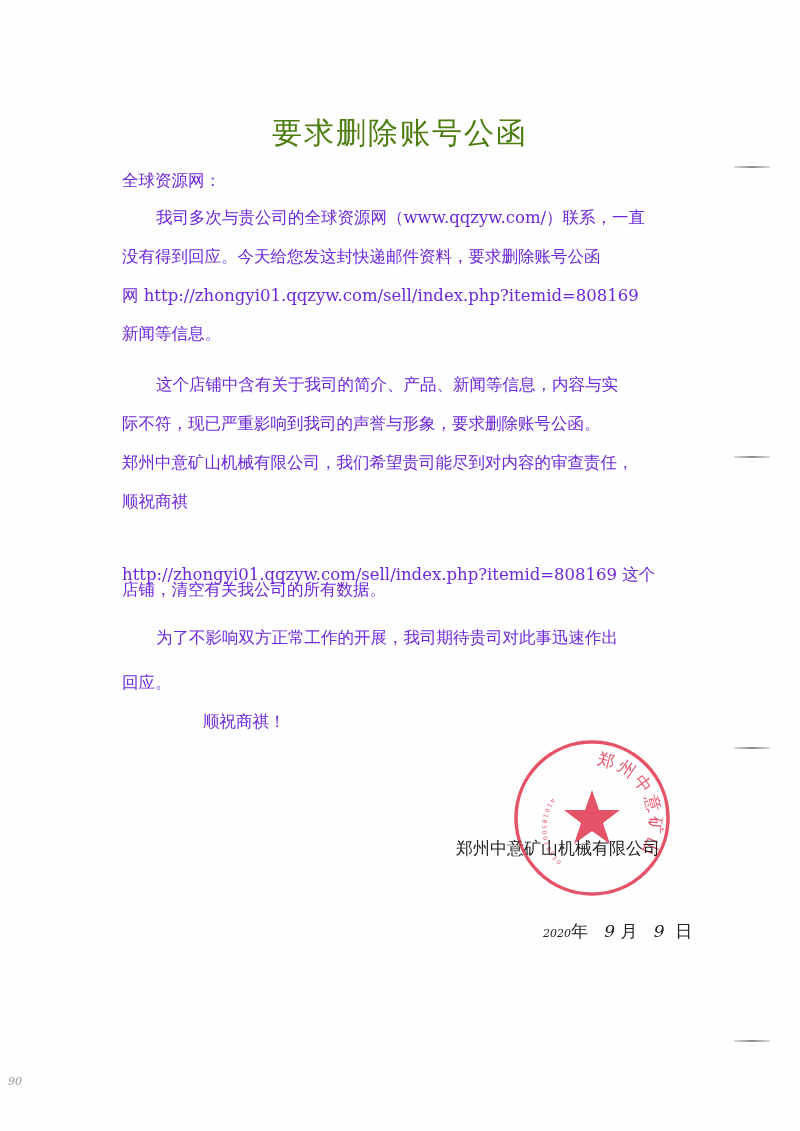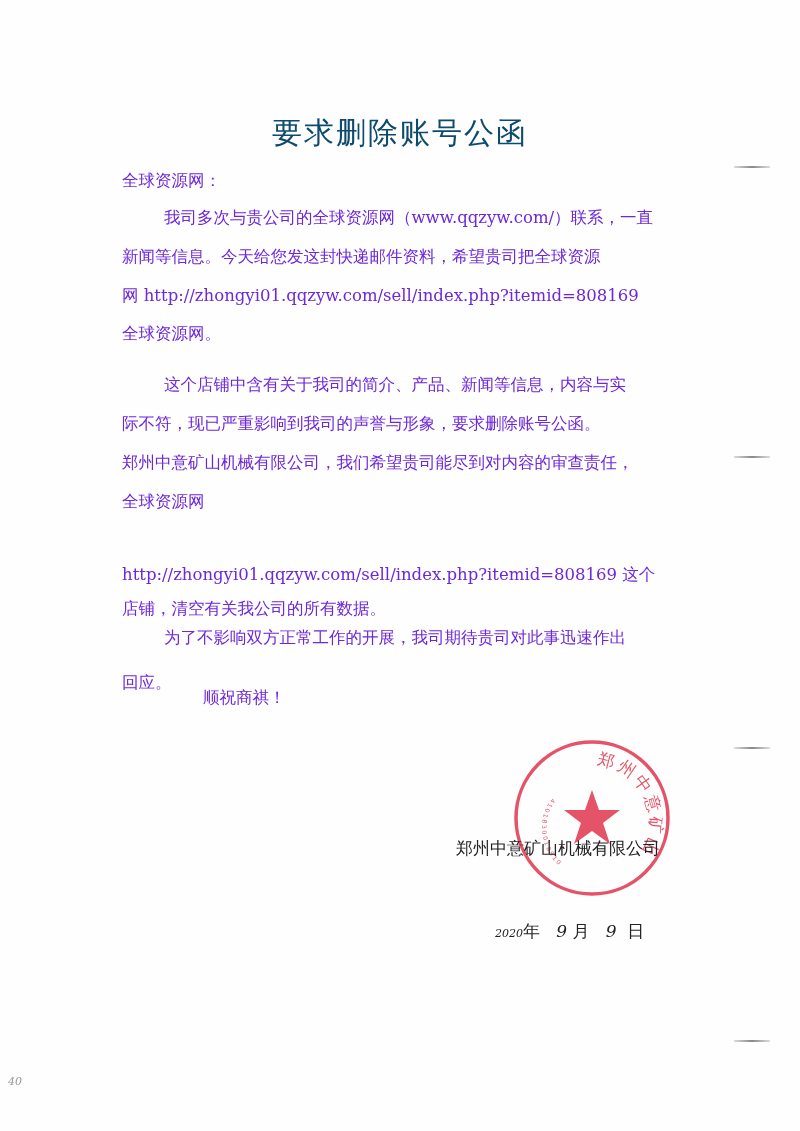--- a/index.html
+++ b/index.html
@@ -5,67 +5,67 @@
   html, body { margin: 0; padding: 0; }
   body {
     width: 800px; height: 1131px; background: #fefefe;
     position: relative; overflow: hidden;
     font-family: "DejaVu Serif", "Liberation Serif", serif;
     color: #1a1a1a;
   }
   .title {
     position: absolute; left: 0; width: 800px; top: 113px;
     text-align: center; font-family: "DejaVu Sans", "Liberation Sans", sans-serif;
-    font-size: 30px; letter-spacing: 2px; color: #0c4a6e;
+    font-size: 30px; letter-spacing: 2px; color: #4d7c0f;
   }
   .line {
     position: absolute; left: 122px; font-size: 16.5px; white-space: nowrap; color: #6d28d9;
   }
-  .indent { left: 164px; }
+  .indent { left: 156px; }
   .url { font-family: "DejaVu Serif", "Liberation Serif", serif; letter-spacing: 0px; }
   .signoff { left: 203px; }
   .company {
     position: absolute; left: 456px; top: 837px; font-size: 17px;
     font-family: "DejaVu Sans", "Liberation Sans", sans-serif; color: #222; z-index: 3;
   }
   .date {
     position: absolute; left: 495px; top: 920px; font-size: 17px; color: #222;
     font-family: "DejaVu Sans", "Liberation Sans", sans-serif;
   }
   .date .hand { font-family: "DejaVu Serif", serif; font-style: italic; }
-  .date .yr { font-size: 11px; font-style: italic; }
+  .date .yr { font-size: 11px; font-style: italic; margin-left: 48px; }
   .stamp {
     position: absolute; left: 512px; top: 738px; width: 160px; height: 160px; z-index: 2; opacity: 0.85;
   }
   .tick { position: absolute; right: 30px; width: 36px; height: 2px; background: linear-gradient(90deg, #ddd, #888, #ddd); }
   .corner { position: absolute; left: 8px; top: 1075px; font-size: 11px; color: #999; font-style: italic; }
 </style>
 </head>
 <body>
 
 <div class="title">要求删除账号公函</div>
 
 <div class="line" style="top:170px">全球资源网：</div>
 
 <div class="line indent" style="top:207px">我司多次与贵公司的全球资源网（www.qqzyw.com/）联系，一直</div>
-<div class="line" style="top:246px">新闻等信息。今天给您发这封快递邮件资料，希望贵司把全球资源</div>
+<div class="line" style="top:246px">没有得到回应。今天给您发这封快递邮件资料，要求删除账号公函</div>
 <div class="line url" style="top:285px">网 http://zhongyi01.qqzyw.com/sell/index.php?itemid=808169</div>
-<div class="line" style="top:323px">全球资源网。</div>
+<div class="line" style="top:323px">新闻等信息。</div>
 
 <div class="line indent" style="top:374px">这个店铺中含有关于我司的简介、产品、新闻等信息，内容与实</div>
 <div class="line" style="top:413px">际不符，现已严重影响到我司的声誉与形象，要求删除账号公函。</div>
 <div class="line" style="top:452px">郑州中意矿山机械有限公司，我们希望贵司能尽到对内容的审查责任，</div>
-<div class="line" style="top:491px">全球资源网</div>
+<div class="line" style="top:491px">顺祝商祺</div>
 <div class="line url" style="top:564px">http://zhongyi01.qqzyw.com/sell/index.php?itemid=808169 这个</div>
-<div class="line" style="top:598px">店铺，清空有关我公司的所有数据。</div>
+<div class="line" style="top:579px">店铺，清空有关我公司的所有数据。</div>
 
 <div class="line indent" style="top:627px">为了不影响双方正常工作的开展，我司期待贵司对此事迅速作出</div>
 <div class="line" style="top:672px">回应。</div>
 
-<div class="line signoff" style="top:687px">顺祝商祺！</div>
+<div class="line signoff" style="top:711px">顺祝商祺！</div>
 
 <svg class="stamp" viewBox="0 0 160 160">
   <defs>
     <path id="arcTop" d="M 28 110 A 58 58 0 1 1 132 110"></path>
     <path id="arcBot" d="M 40 60 A 50 50 0 0 0 120 120"></path>
   </defs>
   <circle cx="80" cy="80" r="76" fill="none" stroke="#e0364f" stroke-width="3.5"></circle>
   <polygon points="80,52 87,72 108,72 91,85 98,106 80,93 62,106 69,85 52,72 73,72" fill="#e0364f"></polygon>
   <text font-size="17" fill="#e0364f" font-family="DejaVu Sans, sans-serif" letter-spacing="3">
     <textPath href="#arcTop" startOffset="52%">郑州中意矿山机械有限公司</textPath>
@@ -81,13 +81,13 @@
   <span class="hand yr">2020</span><span>年</span>
   &nbsp;&nbsp;<span class="hand">9</span>&nbsp;<span>月</span>
   &nbsp;&nbsp;<span class="hand">9</span>&nbsp;&nbsp;<span>日</span>
 </div>
 
 <div class="tick" style="top:166px"></div>
 <div class="tick" style="top:456px"></div>
 <div class="tick" style="top:747px"></div>
 <div class="tick" style="top:1040px"></div>
 
-<div class="corner">40</div>
+<div class="corner">90</div>
 
 </body></html>

